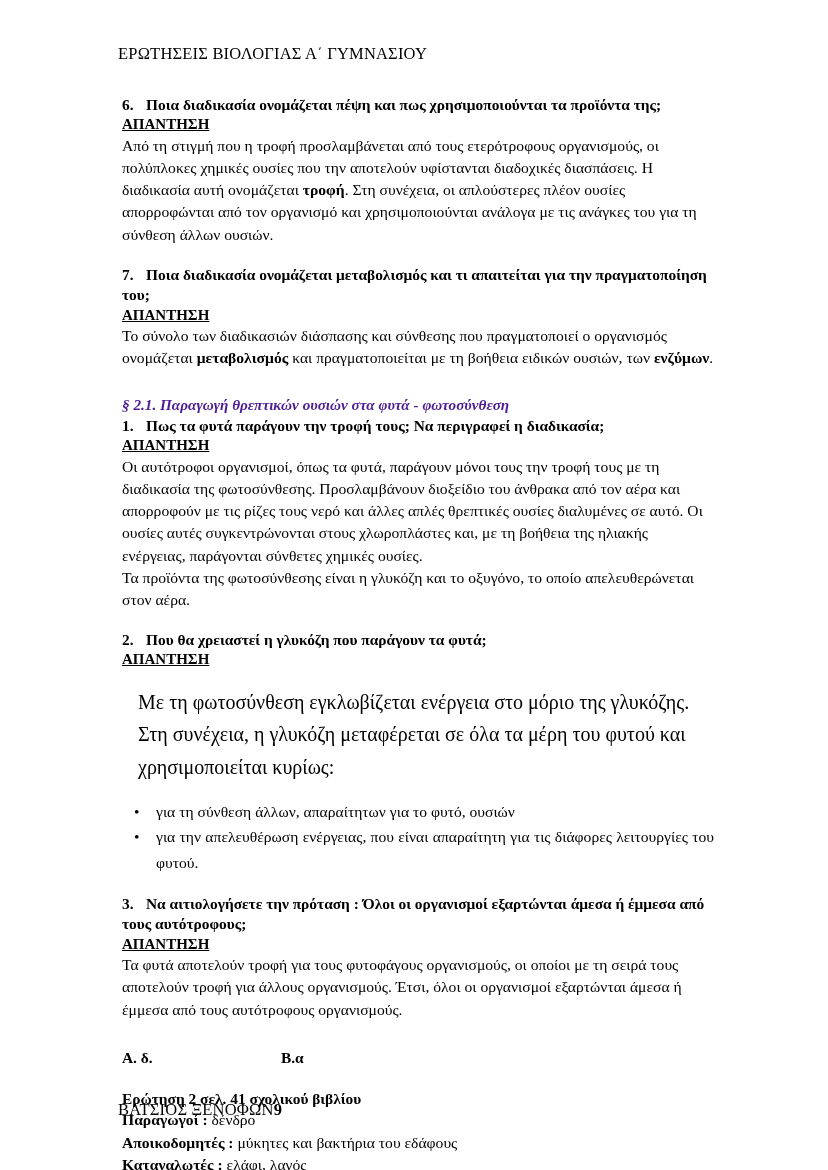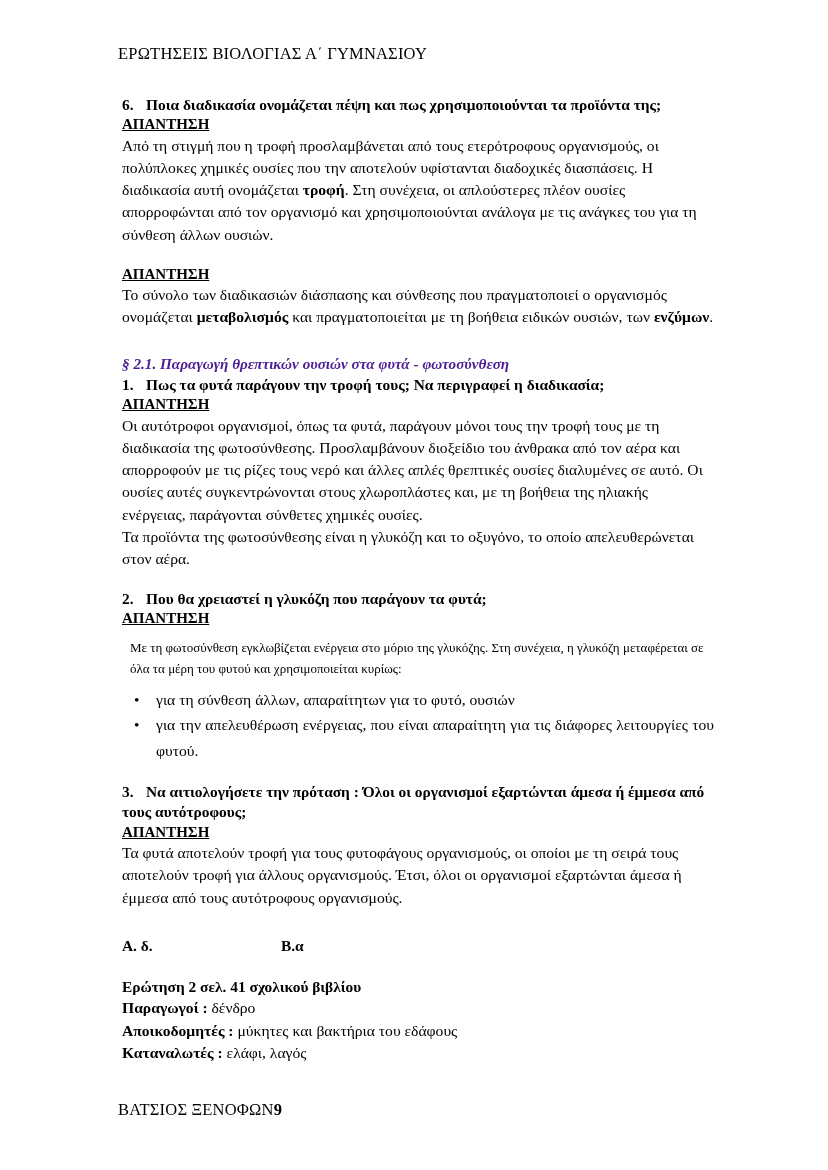--- a/index.html
+++ b/index.html
@@ -67,23 +67,23 @@
 
   .para {
     font-size: 15.6px;
     line-height: 1.42;
     margin: 0;
     text-align: left;
   }
   .para b { font-weight: bold; }
 
   .para-loose {
-    font-size: 13px;
+    font-size: 20px;
     line-height: 1.62;
-    margin: 8px;
+    margin: 16px;
     text-align: left;
   }
   .gap-md { height: 19px; }
   .gap-lg { height: 26px; }
 
   
   .section-heading {
     font-weight: bold;
     font-style: italic;
     font-size: 15.2px;
@@ -168,20 +168,21 @@
 
     <div>
       <p class="q-title"><span class="qnum">6.</span><span>Ποια διαδικασία ονομάζεται πέψη και πως χρησιμοποιούνται τα προϊόντα της;</span></p>
       <span class="answer-label">ΑΠΑΝΤΗΣΗ</span>
       <p class="para"><span>Από τη στιγμή που η τροφή προσλαμβάνεται από τους ετερότροφους οργανισμούς, οι πολύπλοκες χημικές ουσίες που την αποτελούν υφίστανται διαδοχικές διασπάσεις. Η διαδικασία αυτή ονομάζεται </span><b>τροφή</b><span>. Στη συνέχεια, οι απλούστερες πλέον ουσίες απορροφώνται από τον οργανισμό και χρησιμοποιούνται ανάλογα με τις ανάγκες του για τη σύνθεση άλλων ουσιών.</span></p>
     </div>
 
     <div class="gap-md"></div>
 
     <div>
+      <p class="q-title"><span class="qnum">7.</span><span>Ποια διαδικασία ονομάζεται μεταβολισμός και τι απαιτείται για την πραγματοποίηση του;</span></p>
       <span class="answer-label">ΑΠΑΝΤΗΣΗ</span>
       <p class="para"><span>Το σύνολο των διαδικασιών διάσπασης και σύνθεσης που πραγματοποιεί ο οργανισμός ονομάζεται </span><b>μεταβολισμός</b><span> και πραγματοποιείται με τη βοήθεια ειδικών ουσιών, των </span><b>ενζύμων</b><span>.</span></p>
     </div>
 
     <div class="gap-lg"></div>
 
     <p class="section-heading" style="color: #4c1d95;">§ 2.1. Παραγωγή θρεπτικών ουσιών στα φυτά - φωτοσύνθεση</p>
 
     <div>
       <p class="q-title"><span class="qnum">1.</span><span>Πως τα φυτά παράγουν την τροφή τους; Να περιγραφεί η διαδικασία;</span></p>

